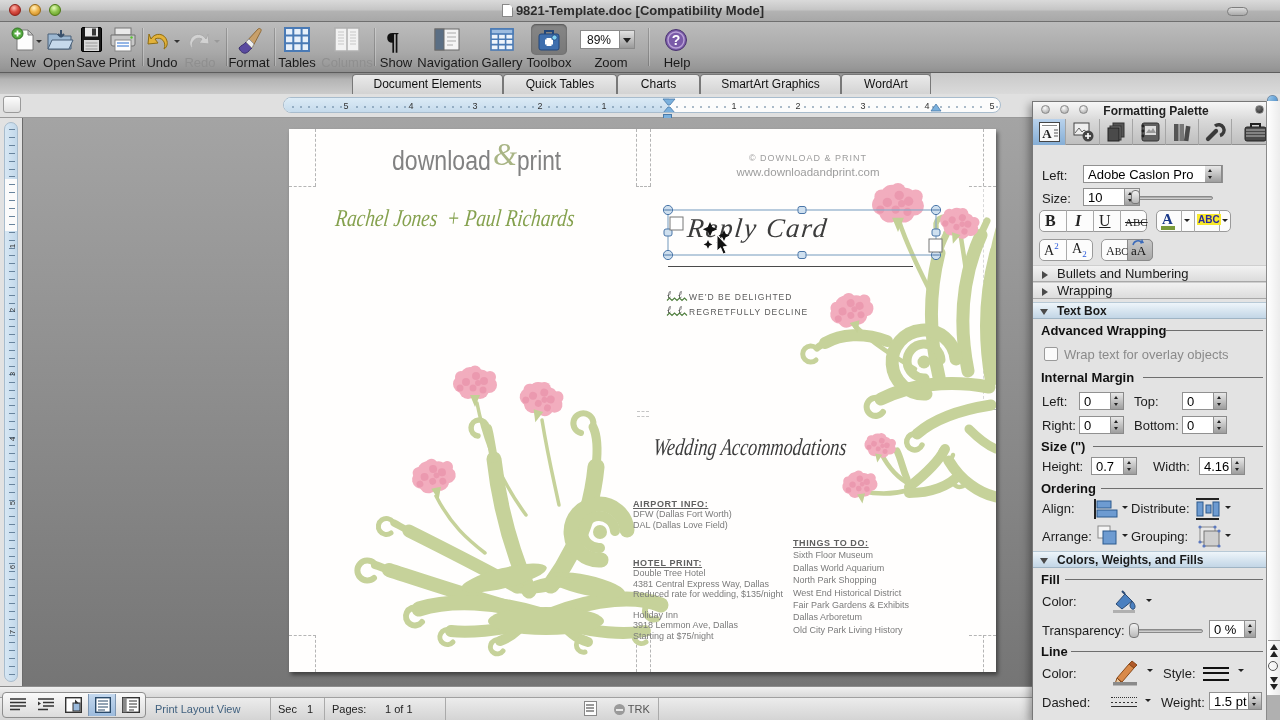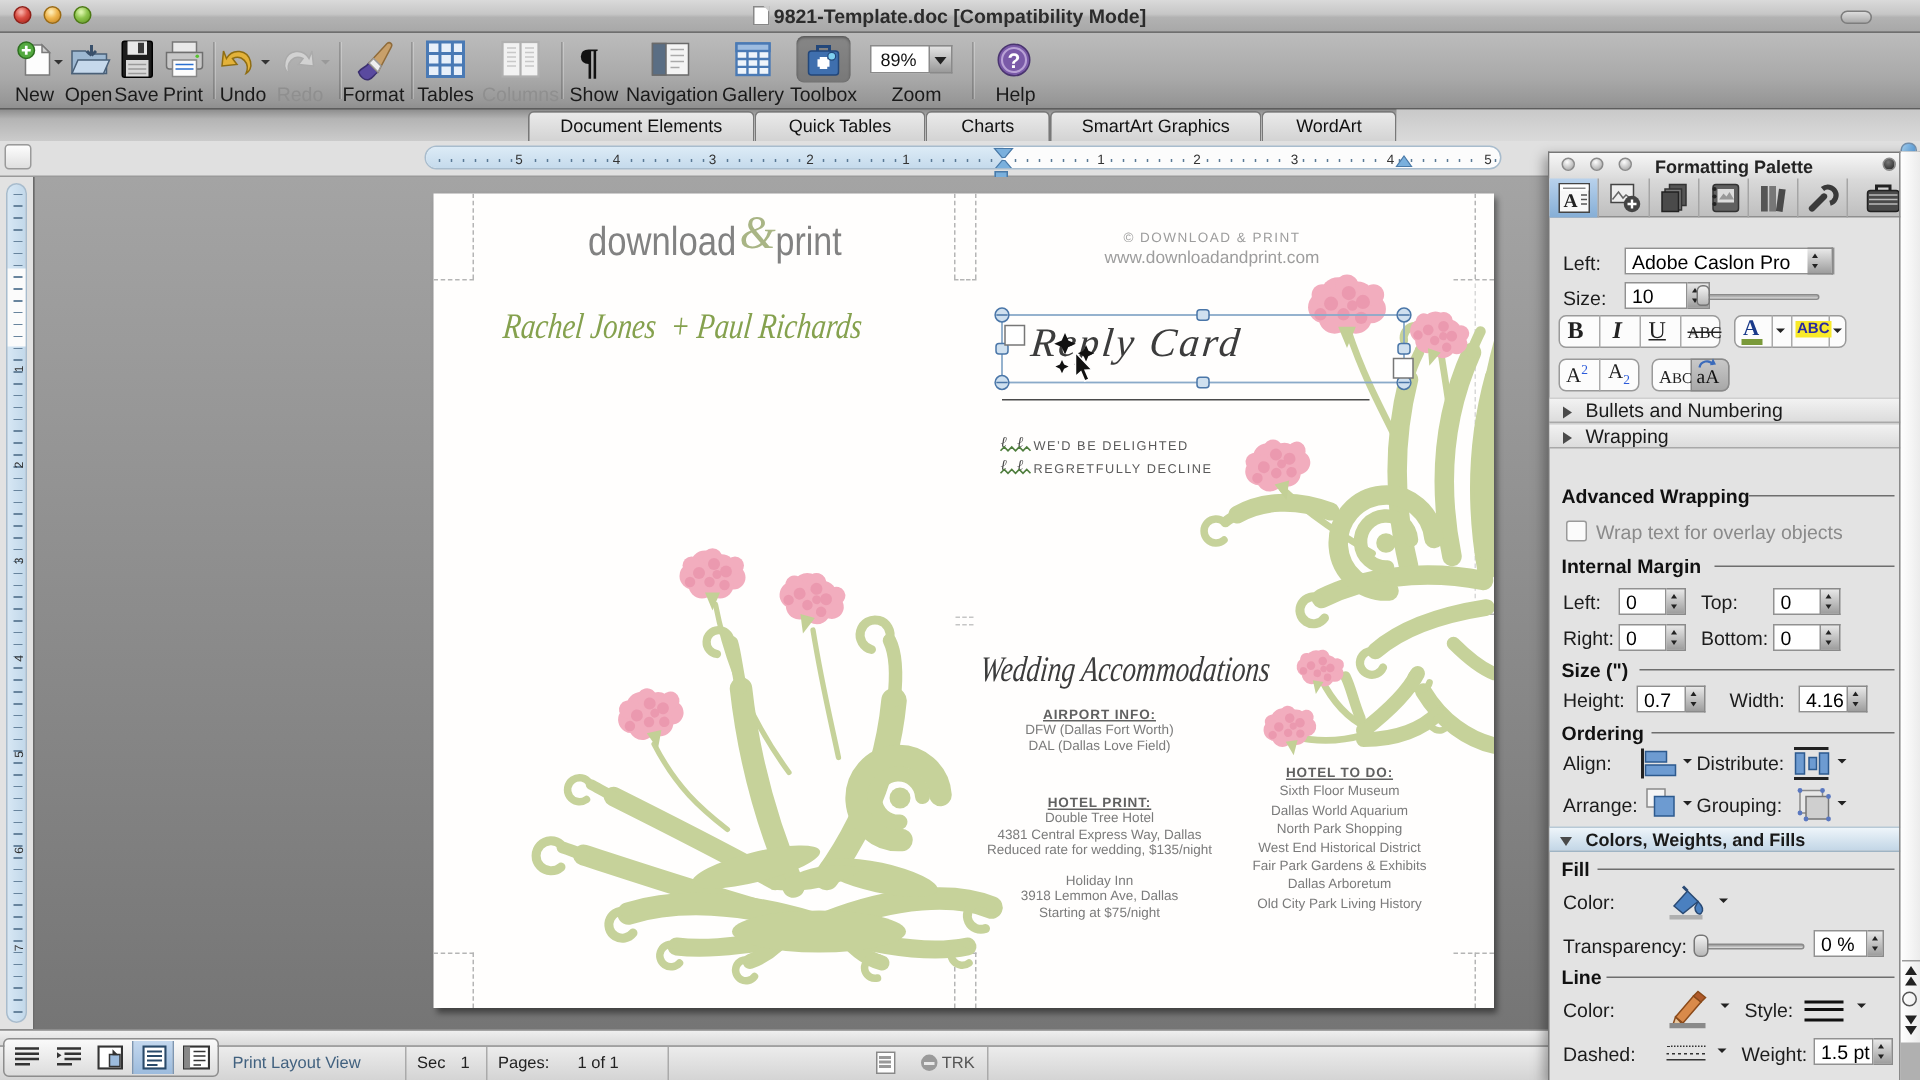--- a/index.html
+++ b/index.html
@@ -85,21 +85,21 @@
   .pbtn { position:absolute; background:#fcfcfc; border:1px solid #9a9a9a; }
   .pdar { position:absolute; width:0; height:0; border:3.5px solid transparent; border-top-color:#222; }
   #pal-scroll { left:1266px; top:101px; width:14px; height:619px; background:linear-gradient(90deg,#ffffff,#ececec); border-left:1px solid #8a8a8a; }
 
   svg { position:absolute; overflow:visible; }
 
   
   .cm { position:absolute; }
   .script { position:absolute; font-family:"Liberation Serif", serif; font-style:italic; white-space:nowrap; }
   .caps { position:absolute; font-family:"Liberation Serif", serif; font-size:10.3px; letter-spacing:0.25px; color:#3d3d45; line-height:15.2px; white-space:nowrap; }
-  .info { position:absolute; text-align:center; font-size:9px; color:#7b7b7b; line-height:10.4px; letter-spacing:0px; }
+  .info { position:absolute; font-size:9px; color:#7b7b7b; line-height:10.4px; letter-spacing:0px;margin-top:28px; }
   .info b { font-weight:bold; color:#606060; text-decoration:underline; letter-spacing:0.6px; }
   .chktxt { font-size:8.5px; letter-spacing:1px; color:#5a5a5a; }
 </style>
 </head>
 <body>
 
 <div class="abs" id="titlebar">
   <div class="abs tl" id="tl-r"></div>
     <div class="abs tl" id="tl-y"></div>
     <div class="abs tl" id="tl-g"></div>
@@ -486,21 +486,21 @@
     <b>HOTEL PRINT:</b><br>
     Double Tree Hotel<br>
     4381 Central Express Way, Dallas<br>
     Reduced rate for wedding, $135/night<br>
     <br>
     Holiday Inn<br>
     3918 Lemmon Ave, Dallas<br>
     Starting at $75/night
   </div>
   <div class="info" style="left:504px; top:380px; width:200px; line-height:12.4px;">
-    <b>HOTEL TO DO:</b><br>
+    <b>THINGS TO DO:</b><br>
     Sixth Floor Museum<br>
     Dallas World Aquarium<br>
     North Park Shopping<br>
     West End Historical District<br>
     Fair Park Gardens &amp; Exhibits<br>
     Dallas Arboretum<br>
     Old City Park Living History
   </div>
 
   <svg id="cursor" style="left:413px; top:93px;" width="40" height="40" viewBox="0 0 40 40">
@@ -663,20 +663,21 @@
   <div class="abs" style="left:94px; top:137px; width:26px; height:22px; background:linear-gradient(#c8c8c8,#a8a8a8); border:1px solid #8a8a8a; border-radius:0 5px 5px 0;"></div>
   <div class="abs" style="left:73px; top:142px; font-family:'Liberation Serif',serif; font-size:12px; color:#222;">A<span style="font-size:10px;">BC</span></div>
   <div class="abs" style="left:98px; top:141px; font-family:'Liberation Serif',serif; font-size:13px; color:#111;">aA</div>
   <svg style="left:98px; top:136px;" width="14" height="8" viewBox="0 0 14 8">
       <path d="M2,7 a5,5 0 0 1 9,-2" fill="none" stroke="#3a6abA" stroke-width="1.5"></path>
       <path d="M11,1 l2,4 -4,0.5 z" fill="#3a6aba"></path>
     </svg>
 
   <div class="phead gray" style="top:163px;"><span class="tri-r"></span>Bullets and Numbering</div>
   <div class="phead gray" style="top:180px;"><span class="tri-r"></span>Wrapping</div>
+  <div class="phead" style="top:200px;"><span class="tri-d"></span>Text Box</div>
 
   <div class="pbold" style="left:8px; top:221px;">Advanced Wrapping</div>
   <div class="prule" style="left:133px; top:228px; width:97px;"></div>
   <div class="abs" style="left:11px; top:245px; width:14px; height:14px; background:#fbfbfb; border:1px solid #9a9a9a; border-radius:2px;"></div>
   <div class="plabel" style="left:31px; top:245px; color:#8a8a8a;">Wrap text for overlay objects</div>
   <div class="pbold" style="left:8px; top:268px;">Internal Margin</div>
   <div class="prule" style="left:110px; top:275px; width:120px;"></div>
 
   <div class="plabel" style="left:9px; top:292px;">Left:</div>
   <div class="pfield" style="left:46px; top:290px; width:32px;">0</div>

